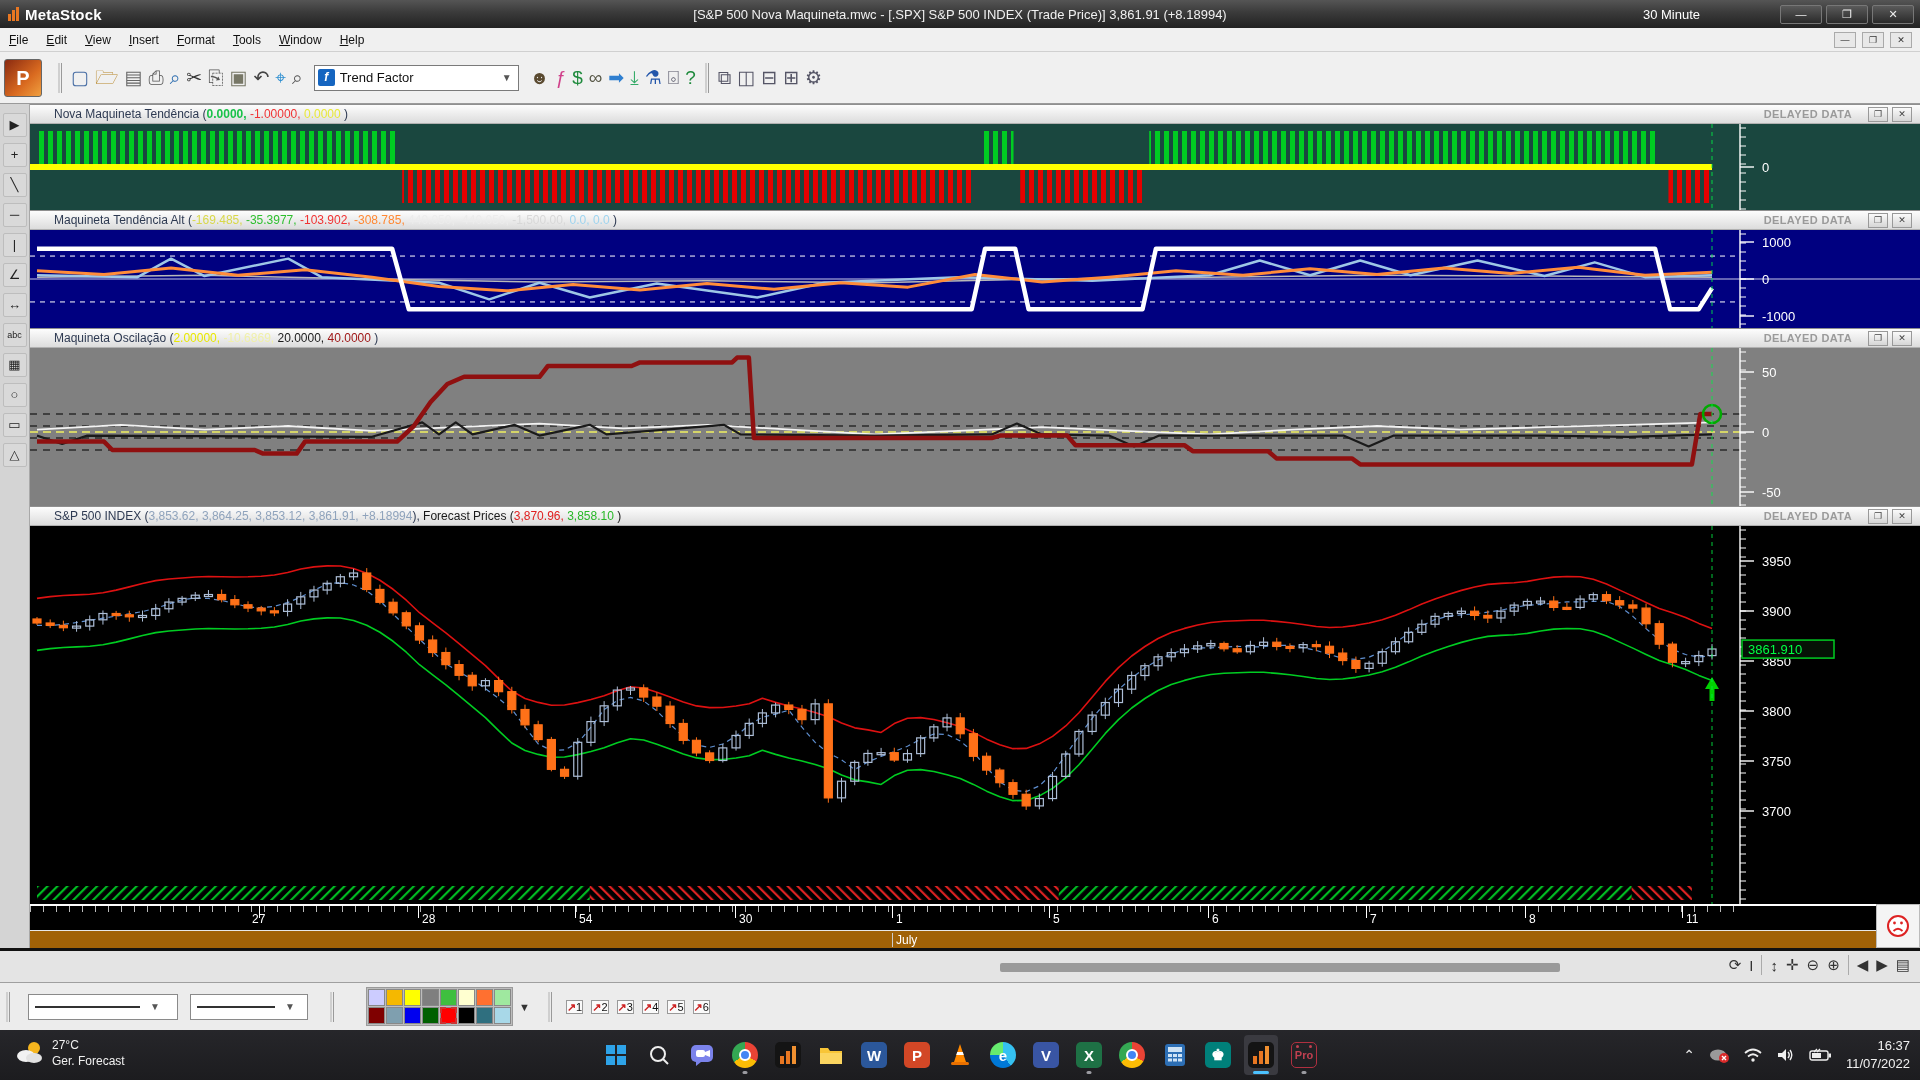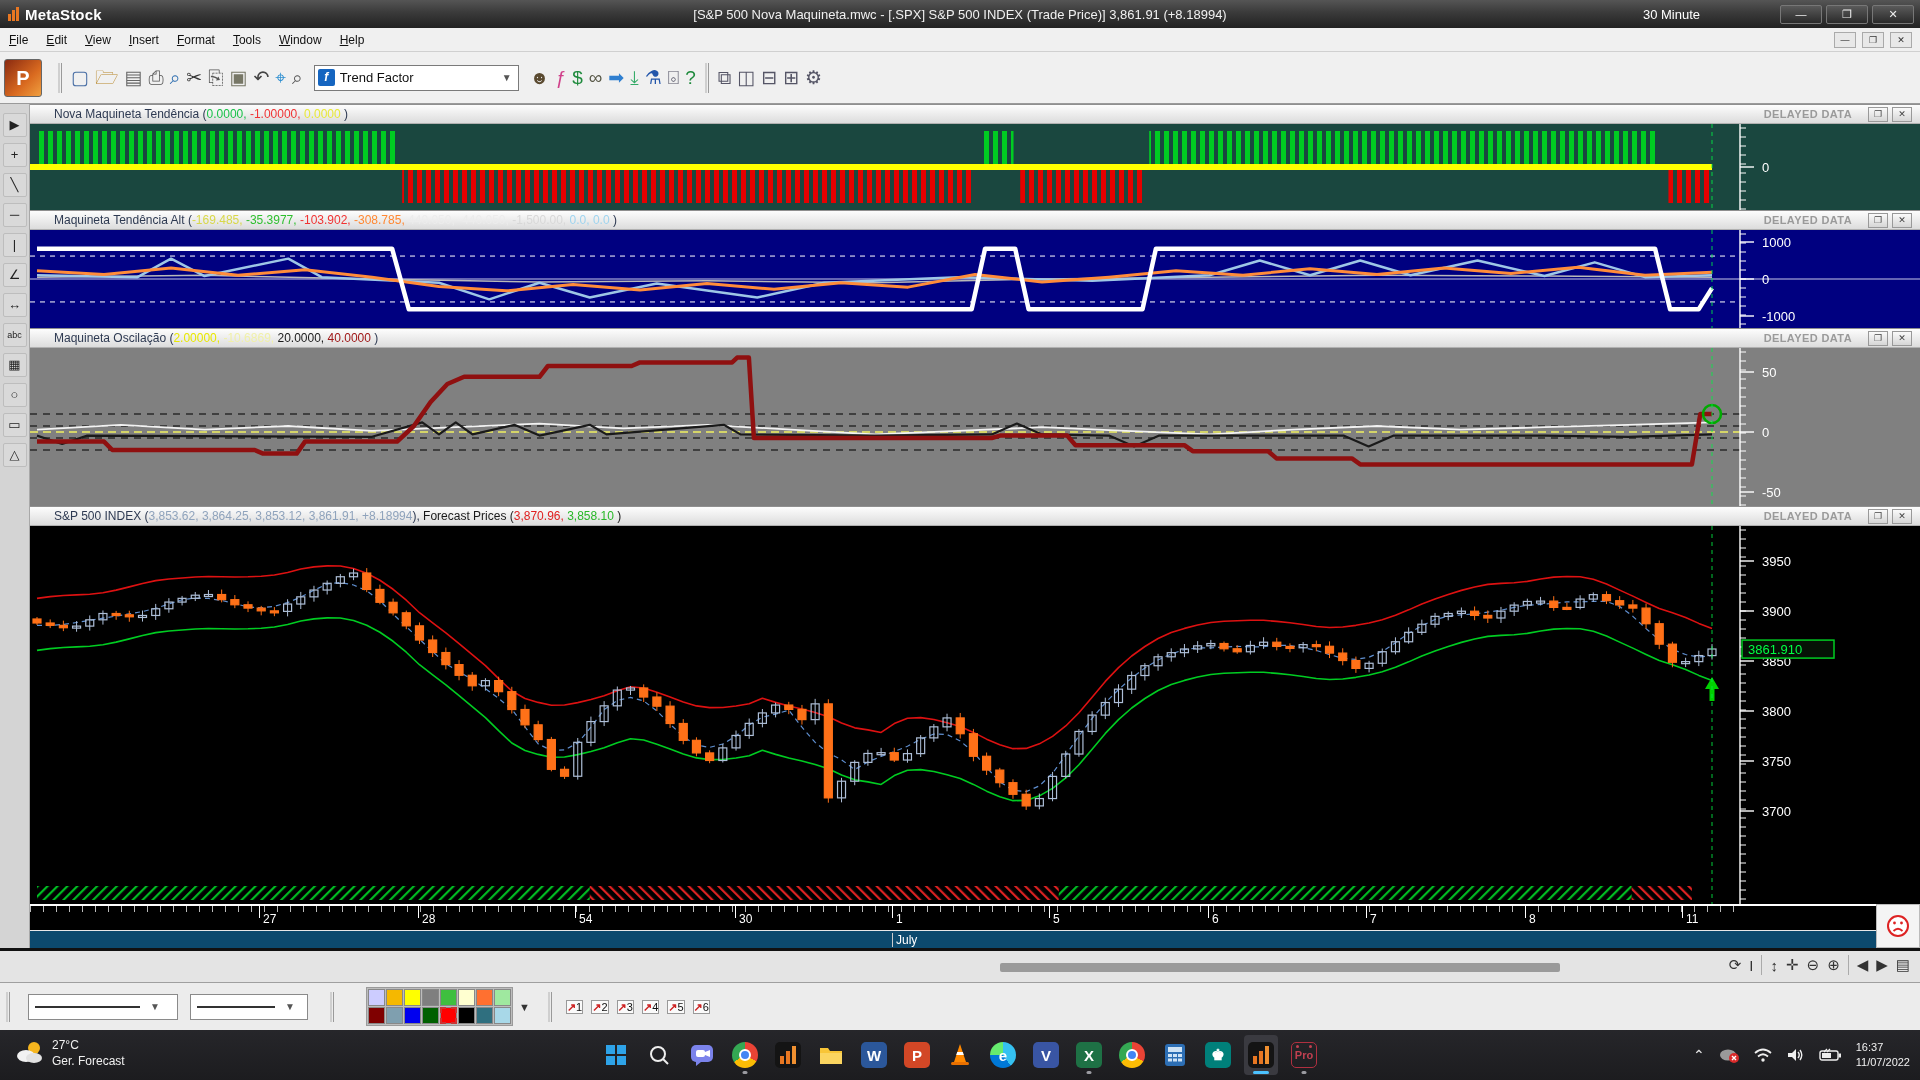--- a/index.html
+++ b/index.html
@@ -57,21 +57,21 @@
     font-size:12px; display:flex; align-items:center; }
   .phead .pt { margin-left:24px; white-space:nowrap; }
   .phead .delayed { position:absolute; right:68px; color:#9a9a9a; font-weight:bold; font-size:11px; letter-spacing:.4px; }
   .phead .hb { position:absolute; width:20px; height:15px; top:2px; background:linear-gradient(#fafafa,#d6d6d6);
     border:1px solid #999; font-size:9px; text-align:center; line-height:13px; color:#444; }
   .pbody { position:relative; width:1890px; }
   .pbody svg { display:block; }
 
   
   #axis-ticks { position:absolute; left:30px; top:904px; width:1846px; height:26px; background:#000; border-top:2px solid #fff; }
-  #axis-july { position:absolute; left:30px; top:930px; width:1846px; height:28px; background:#0c4a6e; border-top:1px solid #e8e8e8; }
+  #axis-july { position:absolute; left:30px; top:930px; width:1846px; height:28px; background:#a16207; border-top:1px solid #e8e8e8; }
   .xmajor { position:absolute; top:0; width:1px; height:12px; background:#fff; }
   .xlabel { position:absolute; top:6px; font-size:12px; color:#fff; }
   .xminor-strip { position:absolute; left:0; top:0; width:1710px; height:6px;
     background:repeating-linear-gradient(90deg, #bbb 0 1px, transparent 1px 13px); }
   #july-label { position:absolute; top:2px; font-size:12px; color:#fff; border-left:1px solid #ccc; padding-left:3px; }
   #sadface { position:absolute; left:1876px; top:904px; width:44px; height:44px; background:#f4f4f4;
     border:1px solid #bbb; display:flex; align-items:center; justify-content:center; }
 
   
   #scrollrow { position:absolute; left:0px; top:948px; width:1920px; height:34px; background:#e4e4e4;
@@ -104,21 +104,21 @@
   #tb-center { position:absolute; left:50%; top:5px; transform:translateX(-50%); display:flex; gap:9px; align-items:center; }
   .tkicon { position:relative; width:34px; height:40px; display:flex; align-items:center; justify-content:center; border-radius:4px; }
   .tkicon.active { background:#3a3a40; }
   .tk-sq { width:26px; height:26px; border-radius:5px; color:#fff; font-weight:bold; font-size:15px;
     display:flex; align-items:center; justify-content:center; }
   .run-dot { position:absolute; bottom:1px; left:50%; transform:translateX(-50%); width:5px; height:3px;
     border-radius:2px; background:#9a9aa0; }
   .run-bar { position:absolute; bottom:1px; left:50%; transform:translateX(-50%); width:16px; height:3px;
     border-radius:2px; background:#4cc2ff; }
   #tray { position:absolute; right:10px; top:0; height:50px; display:flex; align-items:center; gap:13px; }
-  #clock { text-align:left; font-size:11px; line-height:1.4; color:#f0f0f0; }
+  #clock { text-align:right; font-size:13px; line-height:1.4; color:#f0f0f0; }
   .tray-g { color:#e8e8e8; font-size:14px; }
 </style>
 </head>
 <body>
 
 <div id="root">
 
   <div id="titlebar">
     <span class="logo">
         <i></i>
@@ -168,21 +168,21 @@
       <div class="side-btn">↔</div>
       <div class="side-btn" style="font-size: 9px;">abc</div>
       <div class="side-btn">▦</div>
       <div class="side-btn">○</div>
       <div class="side-btn">▭</div>
       <div class="side-btn">△</div>
     </div>
 
   <div id="panels">
       <div class="phead">
-        <span class="pt"><span style="color: rgb(46, 58, 82);">Nova Maquineta Tendência (</span><span style="color: rgb(25, 194, 74);">0.0000, </span><span style="color: rgb(240, 51, 51); text-align: center;">-1.00000, </span><span style="color: rgb(232, 232, 58);">0.0000 </span><span style="color: rgb(46, 58, 82);">)</span></span>
+        <span class="pt"><span style="color: rgb(46, 58, 82);">Nova Maquineta Tendência (</span><span style="color: rgb(25, 194, 74); font-weight: bold;">0.0000, </span><span style="color: rgb(240, 51, 51); text-align: center;">-1.00000, </span><span style="color: rgb(232, 232, 58);">0.0000 </span><span style="color: rgb(46, 58, 82);">)</span></span>
         <span class="delayed">DELAYED DATA</span>
         <span class="hb" style="right: 32px;">❐</span>
         <span class="hb" style="right: 8px;">✕</span>
       </div>
       <div class="pbody" style="height: 86px;">
         <svg width="1890" height="86" viewBox="0 0 1890 86">
           <rect x="0" y="0" width="1890" height="86" fill="#1a473f"></rect>
           <defs>
             <pattern id="gb" width="9" height="34" patternUnits="userSpaceOnUse">
               <rect x="0" y="0" width="5" height="34" fill="#00cc22"></rect>
@@ -636,21 +636,21 @@
           <text x="1732" y="290" fill="#ffffff" font-size="13" font-family="Liberation Sans">3700</text>
           <rect x="1712" y="114.09000000000015" width="92" height="18" fill="#061206" stroke="#00cc22" stroke-width="1.5"></rect>
           <text x="1718" y="128.09000000000015" fill="#00ff44" font-size="13" font-family="Liberation Sans">3861.910</text>
         </svg>
       </div>
     </div>
 
   <div id="axis-ticks">
       <div class="xminor-strip"></div>
       <div class="xmajor" style="left: 229px;"></div>
-      <div class="xlabel" style="left: 233px;">27</div>
+      <div class="xlabel" style="left: 222px;">27</div>
       <div class="xmajor" style="left: 388px;"></div>
       <div class="xlabel" style="left: 392px;">28</div>
       <div class="xmajor" style="left: 545px;"></div>
       <div class="xlabel" style="left: 549px;">54</div>
       <div class="xmajor" style="left: 705px;"></div>
       <div class="xlabel" style="left: 709px;">30</div>
       <div class="xmajor" style="left: 862px;"></div>
       <div class="xlabel" style="left: 866px;">1</div>
       <div class="xmajor" style="left: 1019px;"></div>
       <div class="xlabel" style="left: 1023px;">5</div>

